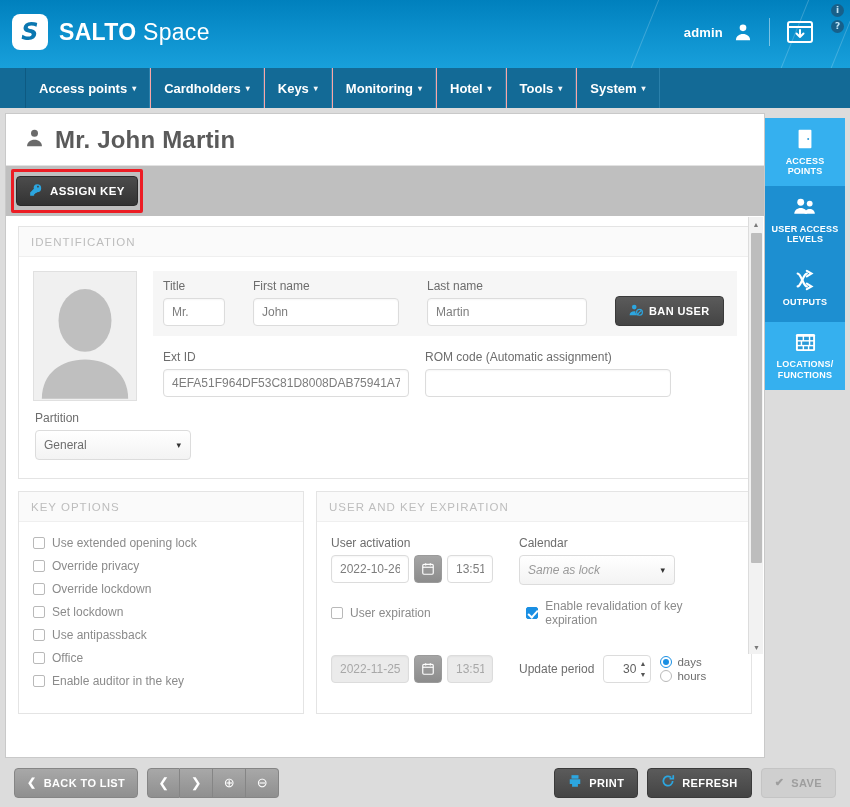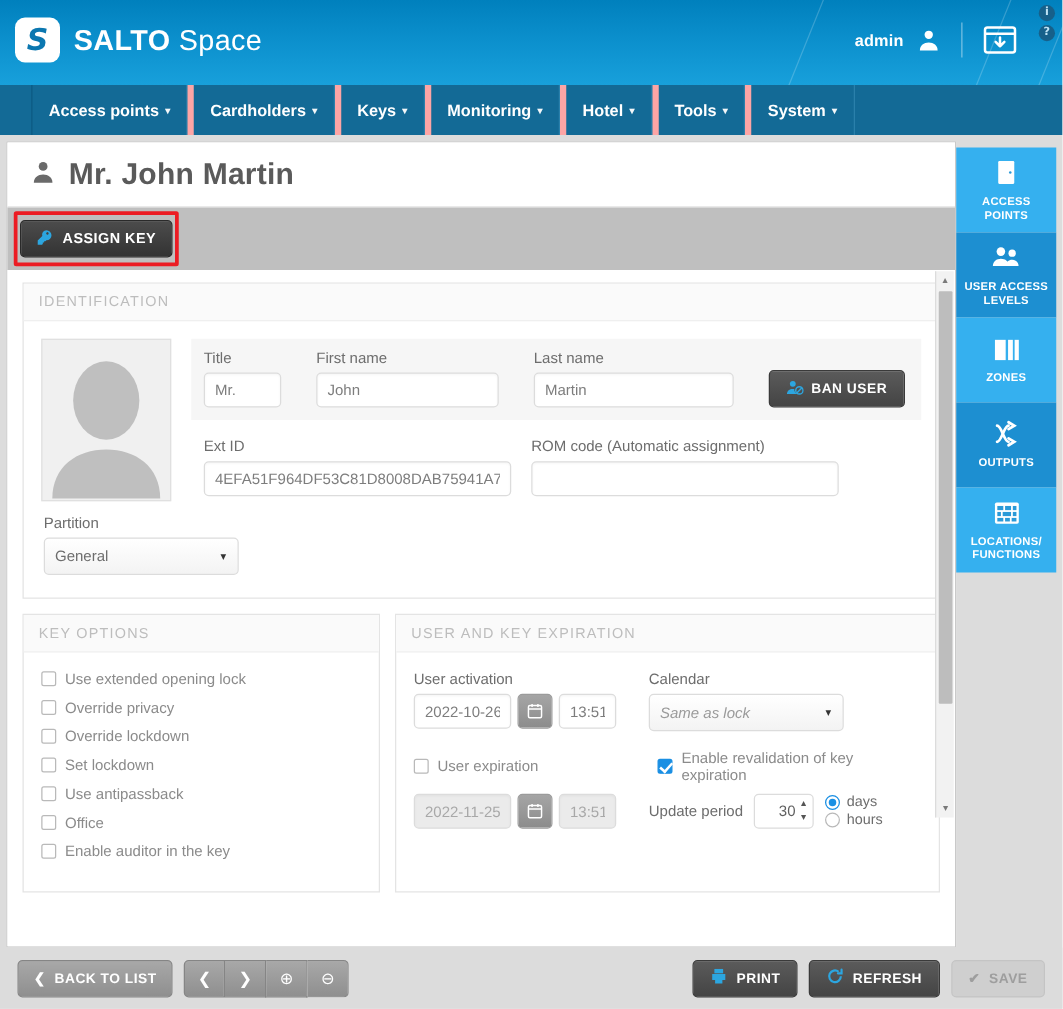--- a/index.html
+++ b/index.html
@@ -48,21 +48,21 @@
 
   
   .menubar{
     position:absolute; left:0; top:68px; width:850px; height:40px;
     background:#136a96;
   }
   .menubar .inner{ display:flex; height:40px; margin-left:25px; }
   .mi{
     display:flex;align-items:center;gap:5px;
     padding:0 13px;color:#fff;font-size:13px;font-weight:bold;
-    border-right:1px solid #2a80ab; border-left:5px solid #fca5a5;
+    border-right:1px solid #2a80ab; border-left:1px solid #fca5a5;
     cursor:pointer; white-space:nowrap;
   }
   .mi:first-child{ border-left:1px solid #0d5a82; }
   .caret{ font-size:8px; opacity:.95; }
 
   
   .page{
     position:absolute; left:5px; top:113px; width:760px; height:645px;
     background:#fff; border:1px solid #c9c9c9;
   }
@@ -451,21 +451,21 @@
             <div class="chk" style="margin:0;width:170px;">
               <span class="box"></span>
               <span>User expiration</span>
             </div>
             <div class="chk" style="margin:0;">
               <span class="box on"></span>
               <span>Enable revalidation of key expiration</span>
             </div>
           </div>
 
-          <div class="exp-grid" style="margin-top:8px;align-items:center;">
+          <div class="exp-grid" style="margin-top:28px;align-items:center;">
             <div class="date-row">
               <input class="inp date-inp disabled" disabled="" value="2022-11-25" style="">
               <div class="cal-btn">
                 <svg width="14" height="14" viewBox="0 0 24 24" fill="none" stroke="#fff" stroke-width="2">
                     <rect x="3" y="4" width="18" height="17" rx="2"></rect>
                     <line x1="3" y1="9" x2="21" y2="9"></line>
                     <line x1="8" y1="2" x2="8" y2="6"></line>
                     <line x1="16" y1="2" x2="16" y2="6"></line>
                   </svg>
               </div>
@@ -513,28 +513,20 @@
       <span class="lbl">ACCESS POINTS</span>
     </div>
     <div class="rs-item rs-b">
       <span class="rs-ico"><svg width="24" height="22" viewBox="0 0 28 24" fill="#fff">
           <circle cx="9" cy="6.5" r="4"></circle>
           <path d="M1.5 20c0-4.2 3.4-6.8 7.5-6.8s7.5 2.6 7.5 6.8z"></path>
           <circle cx="19.5" cy="8" r="3.4"></circle>
           <path d="M13.5 20c0-3.6 2.8-5.8 6-5.8s6 2.2 6 5.8z"></path>
         </svg></span>
       <span class="lbl">USER ACCESS LEVELS</span>
-    </div>
-    <div class="rs-item rs-a">
-      <span class="rs-ico"><svg width="23" height="21" viewBox="0 0 24 22" fill="#fff">
-          <rect x="2" y="3" width="9" height="17"></rect>
-          <rect x="13" y="3" width="4" height="17"></rect>
-          <rect x="18.5" y="3" width="3.5" height="17"></rect>
-        </svg></span>
-      <span class="lbl">ZONES</span>
     </div>
     <div class="rs-item rs-b">
       <span class="rs-ico"><svg width="22" height="22" viewBox="0 0 24 24" fill="none" stroke="#fff" stroke-width="2.4" stroke-linecap="round">
           <path d="M4 5c4 0 6 14 10 14"></path>
           <path d="M4 19c4 0 6-14 10-14"></path>
           <path d="M14 2l5 3-5 3"></path>
           <path d="M14 16l5 3-5 3"></path>
         </svg></span>
       <span class="lbl">OUTPUTS</span>
     </div>

